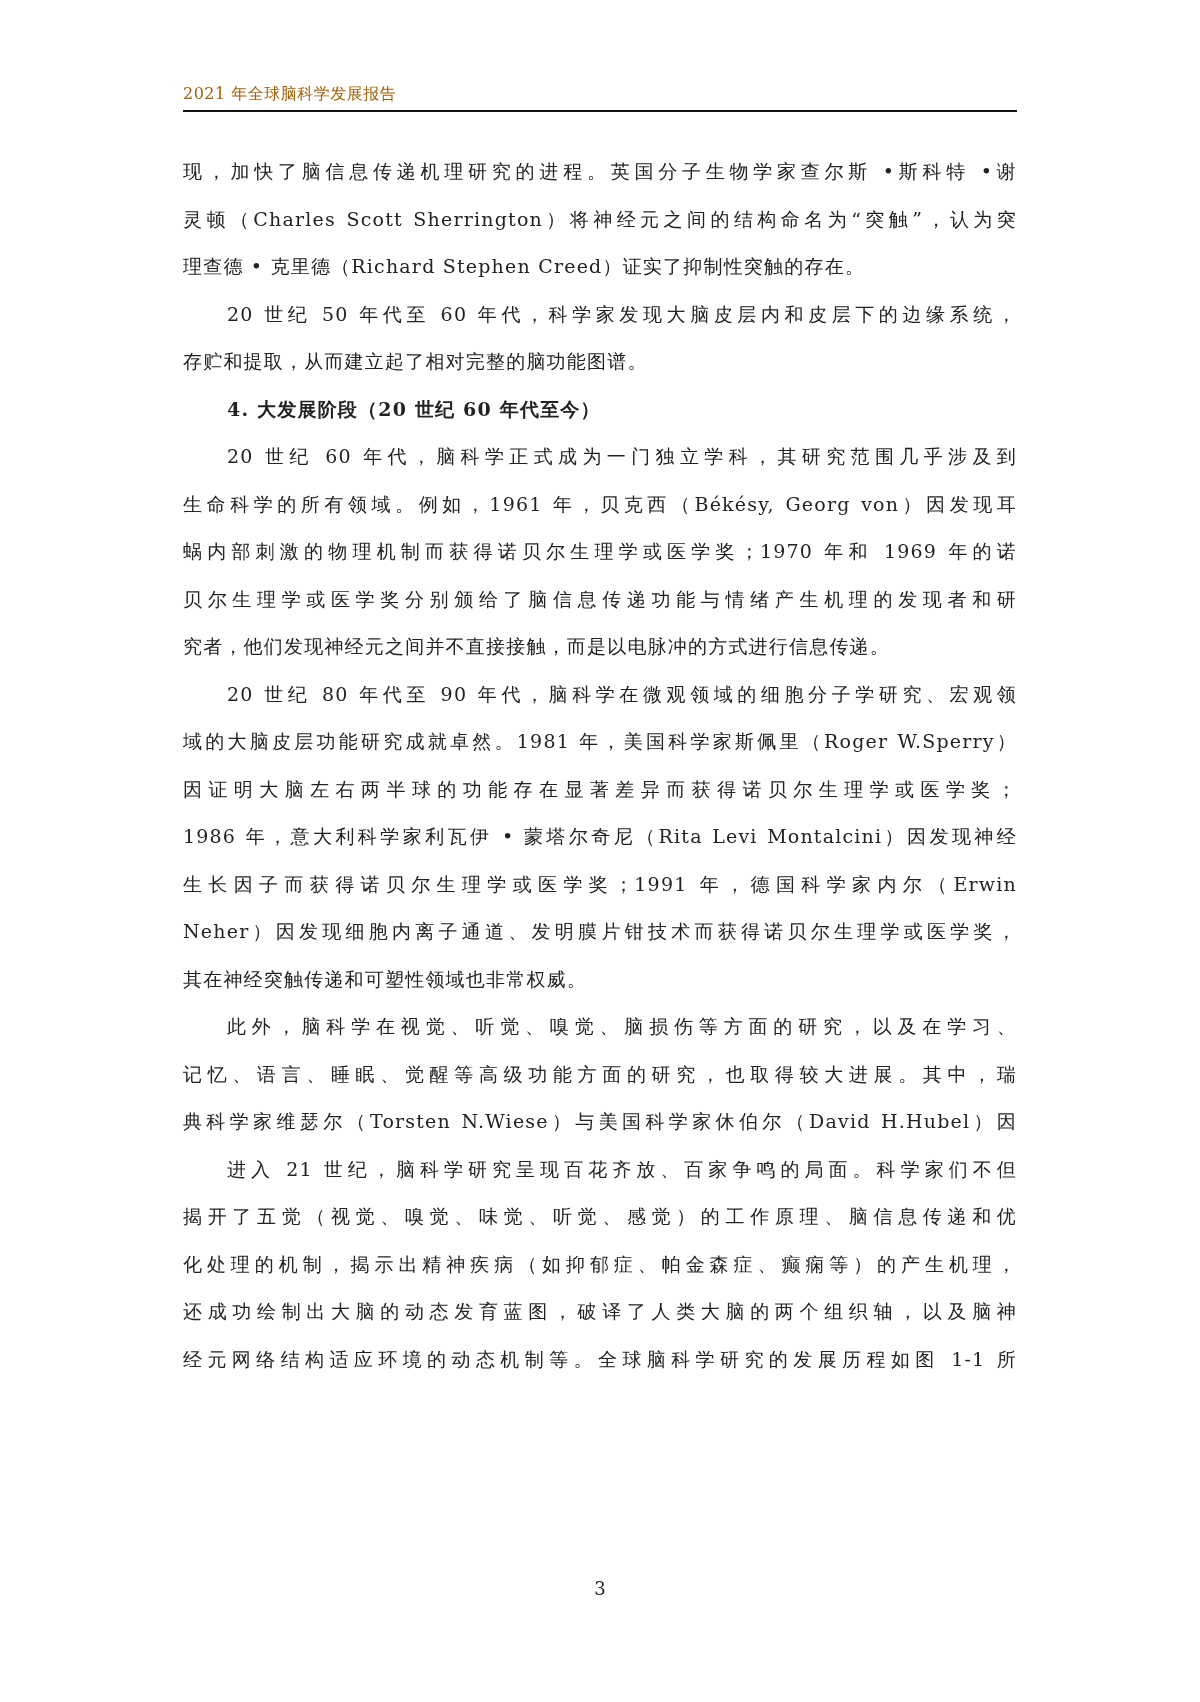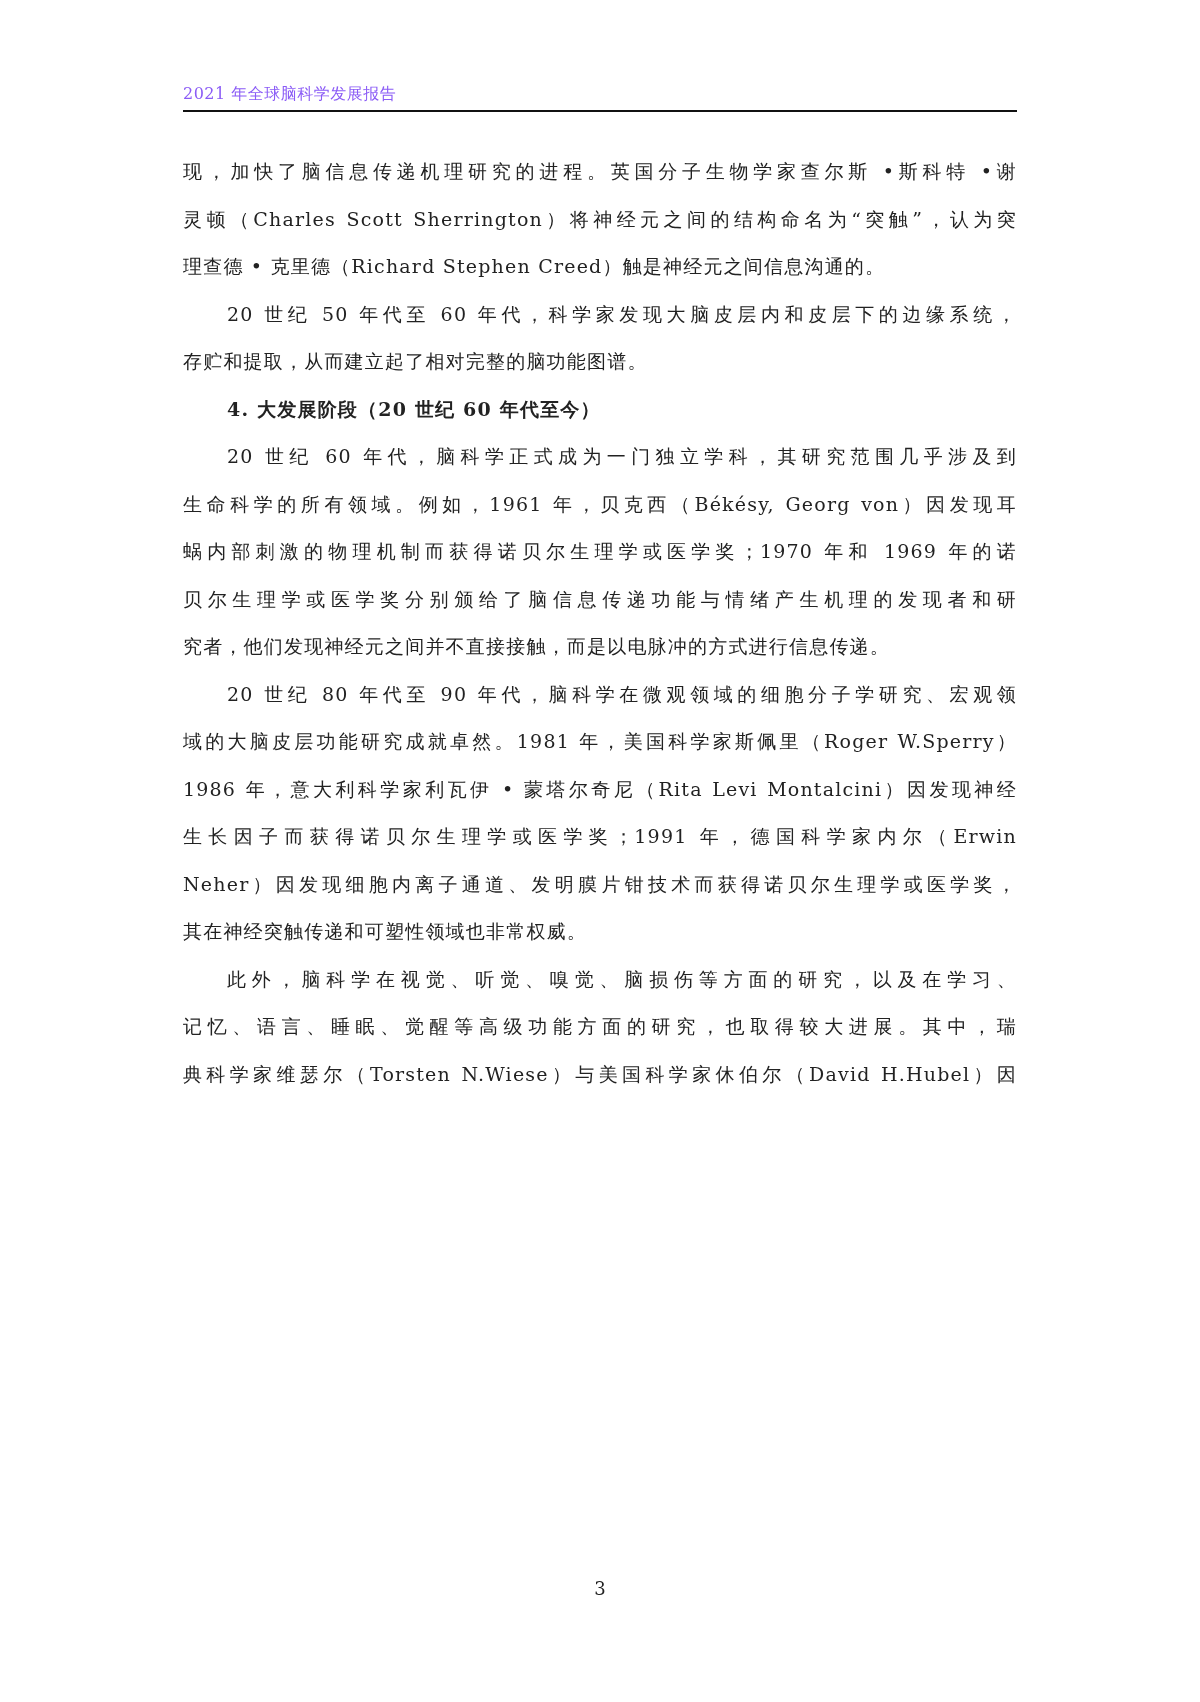--- a/index.html
+++ b/index.html
@@ -1,19 +1,19 @@
 <!DOCTYPE html>
 <html><head>
 <meta charset="utf-8">
 <style>
   html, body { margin: 0; padding: 0; background: #ffffff; }
   body { width: 1200px; height: 1702px; position: relative; overflow: hidden;
          font-family: "DejaVu Serif", "Liberation Serif", serif; color: #222; }
   .header { position: absolute; left: 183px; top: 84px; width: 834px; }
-  .header-title { font-size: 16px; line-height: 20px; color: #8b5cf6; letter-spacing: 0.5px; }
+  .header-title { font-size: 16px; line-height: 20px; color: #a16207; letter-spacing: 0.5px; }
   .header-rule { margin-top: 6px; border-top: 2px solid #111; height: 0; }
   .body { position: absolute; left: 183px; top: 148px; width: 834px; }
   .line { font-size: 19px; line-height: 47.5px; height: 47.5px; white-space: nowrap;
           letter-spacing: 1.2px; text-align: justify; text-align-last: justify; }
   .line.last { text-align-last: left; }
   .line.indent { padding-left: 44px; }
   .heading { font-weight: bold; }
   .page-number { position: absolute; left: 0; width: 1200px; top: 1578px; text-align: center;
                  font-size: 18px; color: #222; }
 </style>
@@ -23,48 +23,56 @@
 <div class="header">
   <div class="header-title">2021 年全球脑科学发展报告</div>
   <div class="header-rule"></div>
 </div>
 
 <div class="body">
 
   <div>
     <div class="line">现，加快了脑信息传递机理研究的进程。英国分子生物学家查尔斯 •斯科特 •谢</div>
     <div class="line">灵顿（Charles Scott Sherrington）将神经元之间的结构命名为“突触”，认为突</div>
-    <div class="line last">理查德 • 克里德（Richard Stephen Creed）触是神经元之间信息沟通的。</div>
+    <div class="line last">理查德 • 克里德（Richard Stephen Creed）证实了抑制性突触的存在。</div>
   </div>
 
   <div>
     <div class="line indent">20 世纪 50 年代至 60 年代，科学家发现大脑皮层内和皮层下的边缘系统，</div>
     <div class="line last">存贮和提取，从而建立起了相对完整的脑功能图谱。</div>
   </div>
 
   <div class="line indent last heading">4. 大发展阶段（20 世纪 60 年代至今）</div>
 
   <div>
     <div class="line indent">20 世纪 60 年代，脑科学正式成为一门独立学科，其研究范围几乎涉及到</div>
     <div class="line">生命科学的所有领域。例如，1961 年，贝克西（Békésy, Georg von）因发现耳</div>
     <div class="line">蜗内部刺激的物理机制而获得诺贝尔生理学或医学奖；1970 年和 1969 年的诺</div>
     <div class="line">贝尔生理学或医学奖分别颁给了脑信息传递功能与情绪产生机理的发现者和研</div>
     <div class="line last">究者，他们发现神经元之间并不直接接触，而是以电脉冲的方式进行信息传递。</div>
   </div>
 
   <div>
     <div class="line indent">20 世纪 80 年代至 90 年代，脑科学在微观领域的细胞分子学研究、宏观领</div>
     <div class="line">域的大脑皮层功能研究成就卓然。1981 年，美国科学家斯佩里（Roger W.Sperry）</div>
+    <div class="line">因证明大脑左右两半球的功能存在显著差异而获得诺贝尔生理学或医学奖；</div>
     <div class="line">1986 年，意大利科学家利瓦伊 • 蒙塔尔奇尼（Rita Levi Montalcini）因发现神经</div>
     <div class="line">生长因子而获得诺贝尔生理学或医学奖；1991 年，德国科学家内尔（Erwin</div>
     <div class="line">Neher）因发现细胞内离子通道、发明膜片钳技术而获得诺贝尔生理学或医学奖，</div>
     <div class="line last">其在神经突触传递和可塑性领域也非常权威。</div>
   </div>
 
   <div>
     <div class="line indent">此外，脑科学在视觉、听觉、嗅觉、脑损伤等方面的研究，以及在学习、</div>
     <div class="line">记忆、语言、睡眠、觉醒等高级功能方面的研究，也取得较大进展。其中，瑞</div>
     <div class="line">典科学家维瑟尔（Torsten N.Wiese）与美国科学家休伯尔（David H.Hubel）因</div>
   </div>
 
+  <div>
+    <div class="line indent">进入 21 世纪，脑科学研究呈现百花齐放、百家争鸣的局面。科学家们不但</div>
+    <div class="line">揭开了五觉（视觉、嗅觉、味觉、听觉、感觉）的工作原理、脑信息传递和优</div>
+    <div class="line">化处理的机制，揭示出精神疾病（如抑郁症、帕金森症、癫痫等）的产生机理，</div>
+    <div class="line">还成功绘制出大脑的动态发育蓝图，破译了人类大脑的两个组织轴，以及脑神</div>
+    <div class="line">经元网络结构适应环境的动态机制等。全球脑科学研究的发展历程如图 1-1 所</div>
+  </div>
 </div>
 
 <div class="page-number">3</div>
 
 </body></html>

